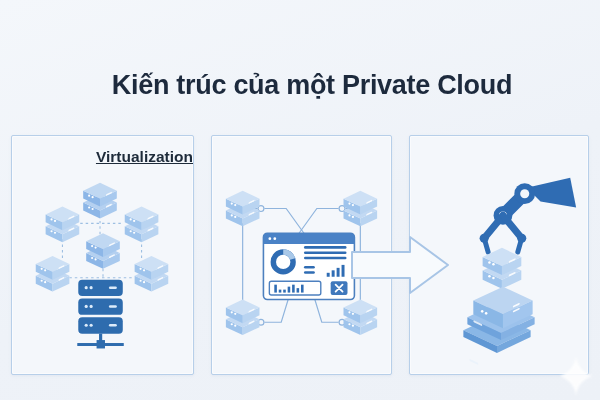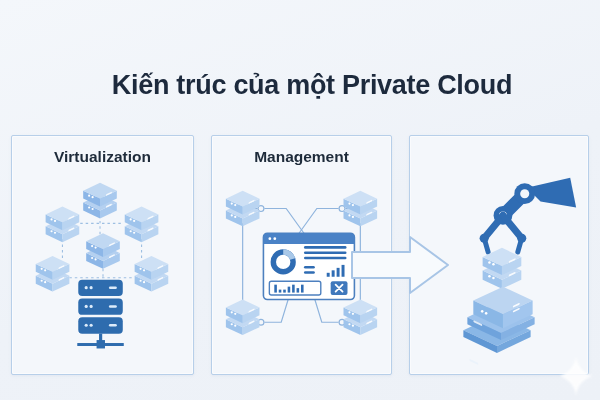--- a/index.html
+++ b/index.html
@@ -15,22 +15,22 @@
   }
   .panel{
     position:absolute;top:135px;height:240px;box-sizing:border-box;
     background:#f4f7fb;border:1.5px solid #b7cfe9;border-radius:2px;
     box-shadow:0 0 0 1px rgba(255,255,255,.5) inset, 0 1px 3px rgba(120,150,190,.10);
   }
   .panel-1{left:11px;width:183px;}
   .panel-2{left:211px;width:181px;}
   .panel-3{left:409px;width:180px;}
   .panel-label{
-    position:absolute;top:12px;left:0;width:100%;text-align:center;
-    font-size:15.5px;font-weight:800;color:#1e2b3a;
+    position:absolute;top:12px;left:0;width:100%;text-align:right;
+    font-size:15.5px;font-weight:800;color:#1e2b3a;text-decoration:underline;
   }
   .panel-art{position:absolute;left:0;top:0;width:100%;height:100%;}
   .overlay{position:absolute;pointer-events:none;}
   #flow-arrow-wrap{left:340px;top:225px;width:120px;height:80px;}
   #sparkle-wrap{left:552px;top:352px;width:48px;height:48px;opacity:.85;}
   .blur{filter:blur(1.2px);}
 </style>
 </head>
 <body>
 
@@ -182,21 +182,20 @@
           <rect x="90" y="150" width="2.6" height="8"></rect>
         </g>
       </g>
 
       <g>
         <rect x="120" y="146.5" width="17" height="14" rx="2" fill="#3f78bc"></rect>
         <path d="M125,150 L132,157 M132,150 L125,157" stroke="#fff" stroke-width="1.8" stroke-linecap="round"></path>
       </g>
     </g>
   </svg>
-  <div class="panel-label">Management</div>
 </section>
 
 <section class="panel panel-3">
   <svg class="panel-art" viewBox="0 0 180 240">
 
     <g>
       <polygon points="118,52 162,42 168,72 132,66" fill="#2f6cb3"></polygon>
       <path d="M116,58 L94,80" stroke="#2f6cb3" stroke-width="13" stroke-linecap="round"></path>
       <circle cx="116" cy="58" r="10.5" fill="#2f6cb3"></circle>
         <circle cx="116" cy="58" r="4.6" fill="#f4f7fb"></circle>

